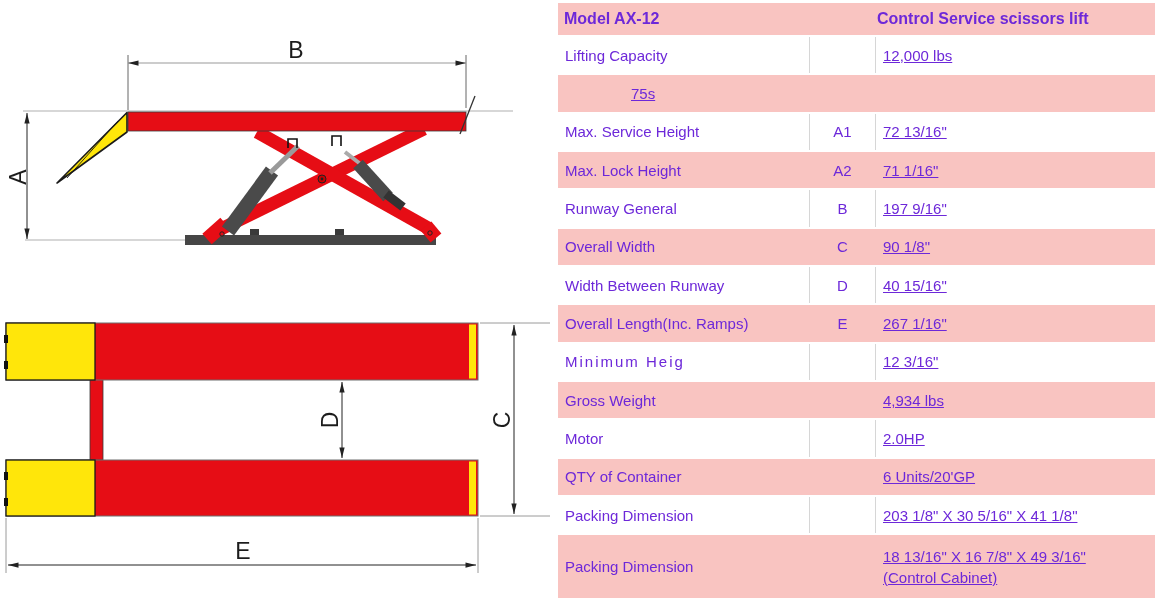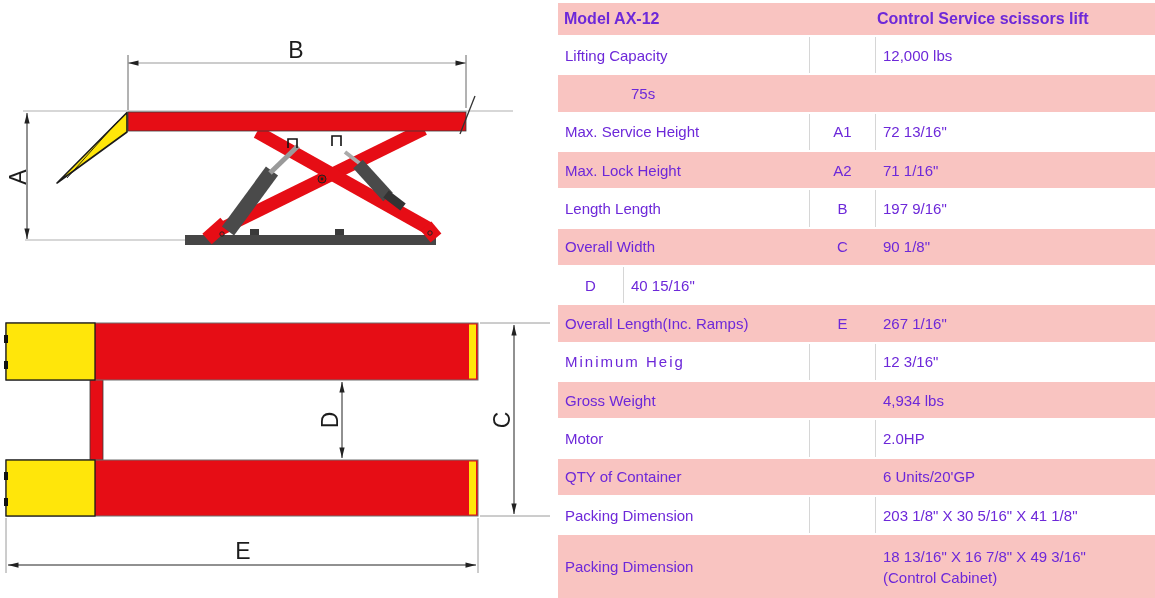--- a/index.html
+++ b/index.html
@@ -26,21 +26,21 @@
   .thead .h1{width:319px;padding-left:6px;box-sizing:border-box;}
   .thead .h2{flex:1;}
   .trow{flex:0 0 38.35px;height:38.35px;display:flex;border-top:2px solid #fff;
         box-sizing:border-box;align-items:stretch;}
   .trow.white{background:#fff;}
   .trow.pink{background:#f9c4c1;}
   .trow.tall{flex:1 1 auto;height:auto;}
   .cell{display:flex;align-items:center;box-sizing:border-box;}
   .c1{width:252px;padding-left:7px;}
   .c2{width:66px;justify-content:center;}
-  .c3{flex:1;padding-left:7px;flex-direction:column;align-items:flex-start;justify-content:center;line-height:21px;}
+  .c3{flex:1;padding-left:7px;flex-direction:column;align-items:flex-start;justify-content:center;line-height:21px;text-decoration:underline;}
   .trow.white .c1,.trow.white .c2{border-right:1px solid #d6d6d6;}
   .trow.pink .c1,.trow.pink .c2{border-right:1px solid #f9c4c1;}
   .spaced{letter-spacing:2px;}
 </style>
 </head>
 <body>
 
 <div id="stage">
 
   <svg id="sideview" class="diag" width="550" height="290" viewBox="0 0 550 290">
@@ -169,34 +169,35 @@
           </div>
         </div>
         <div class="trow pink">
           <div class="cell c1">Max. Lock Height</div>
           <div class="cell c2">A2</div>
           <div class="cell c3">
             <div>71 1/16"</div>
           </div>
         </div>
         <div class="trow white">
-          <div class="cell c1">Length Length</div>
+          <div class="cell c1">Runway General</div>
           <div class="cell c2">B</div>
           <div class="cell c3">
             <div>197 9/16"</div>
           </div>
         </div>
         <div class="trow pink">
           <div class="cell c1">Overall Width</div>
           <div class="cell c2">C</div>
           <div class="cell c3">
             <div>90 1/8"</div>
           </div>
         </div>
         <div class="trow white">
+          <div class="cell c1">Width Between Runway</div>
           <div class="cell c2">D</div>
           <div class="cell c3">
             <div>40 15/16"</div>
           </div>
         </div>
         <div class="trow pink">
           <div class="cell c1">Overall Length(Inc. Ramps)</div>
           <div class="cell c2">E</div>
           <div class="cell c3">
             <div>267 1/16"</div>

